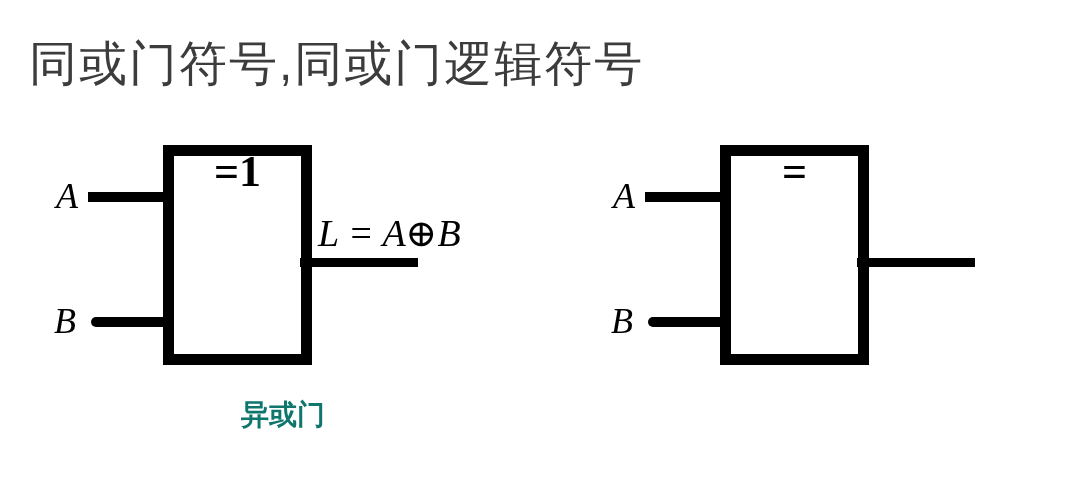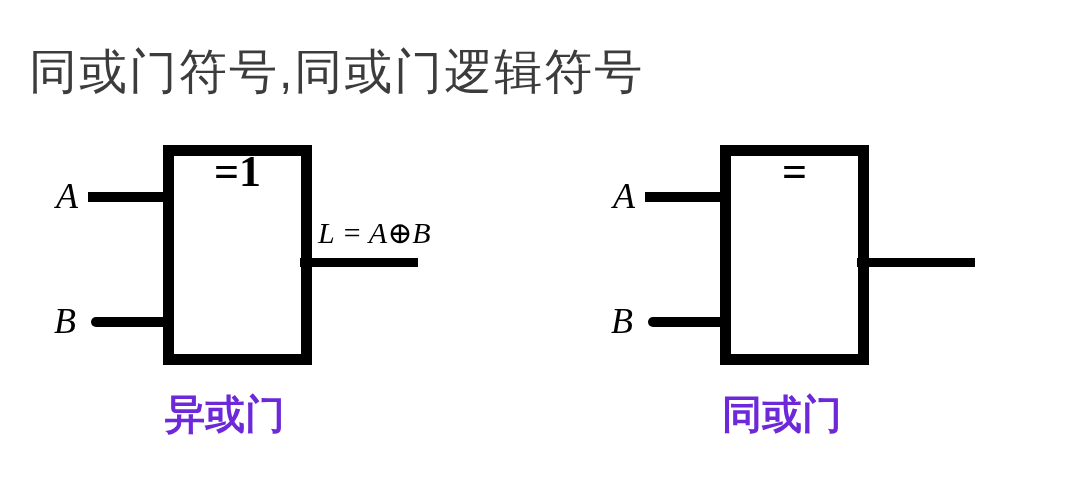--- a/index.html
+++ b/index.html
@@ -10,21 +10,21 @@
     overflow: hidden;
   }
   .page {
     position: relative;
     width: 1080px; height: 486px;
     background: #ffffff;
     overflow: hidden;
   }
   .title {
     position: absolute;
-    left: 29px; top: 44px;
+    left: 29px; top: 36px;
     font-size: 48px;
     font-weight: 300;
     letter-spacing: 2px;
     line-height: 56px;
     color: #3c3c3c;
     white-space: nowrap;
     font-family: "Liberation Sans", "DejaVu Sans", sans-serif;
   }
   .gate {
     position: absolute;
@@ -68,36 +68,36 @@
     background: #000000;
   }
   .input-a-wire { left: 88px; top: 192px; width: 78px; height: 10px; }
   .input-b-wire { left: 91px; top: 317px; width: 75px; height: 10px; border-radius: 5px 0 0 5px; }
   .output-wire  { left: 300px; top: 258px; width: 118px; height: 9px; }
   .output-formula {
     position: absolute;
     left: 318px; top: 212px;
     font-family: "Liberation Serif", "DejaVu Serif", "DejaVu Sans", serif;
     font-style: italic;
-    font-size: 30px;
+    font-size: 38px;
     line-height: 42px;
     color: #000000;
     white-space: nowrap;
     text-align: center;
   }
   .caption {
     position: absolute;
     left: 165px; top: 393px;
     width: 160px;
-    text-align: left;
+    text-align: right;
     font-family: "Liberation Serif", "DejaVu Serif", serif;
     font-weight: 600;
-    font-size: 40px;
+    font-size: 28px;
     line-height: 44px;
-    color: #6d28d9;
+    color: #0f766e;
     white-space: nowrap;
   }
 </style>
 </head>
 <body>
 
 <div class="page">
 
   <h1 class="title">同或门符号,同或门逻辑符号</h1>
 
@@ -114,16 +114,15 @@
   </div>
 
   <div class="gate g1">
     <div class="gate-box"></div>
     <div class="gate-symbol">=</div>
     <div class="input-label input-a-label">A</div>
     <div class="wire input-a-wire"></div>
     <div class="input-label input-b-label">B</div>
     <div class="wire input-b-wire"></div>
     <div class="wire output-wire"></div>
-    <div class="caption">同或门</div>
   </div>
 
 </div>
 
 </body></html>

